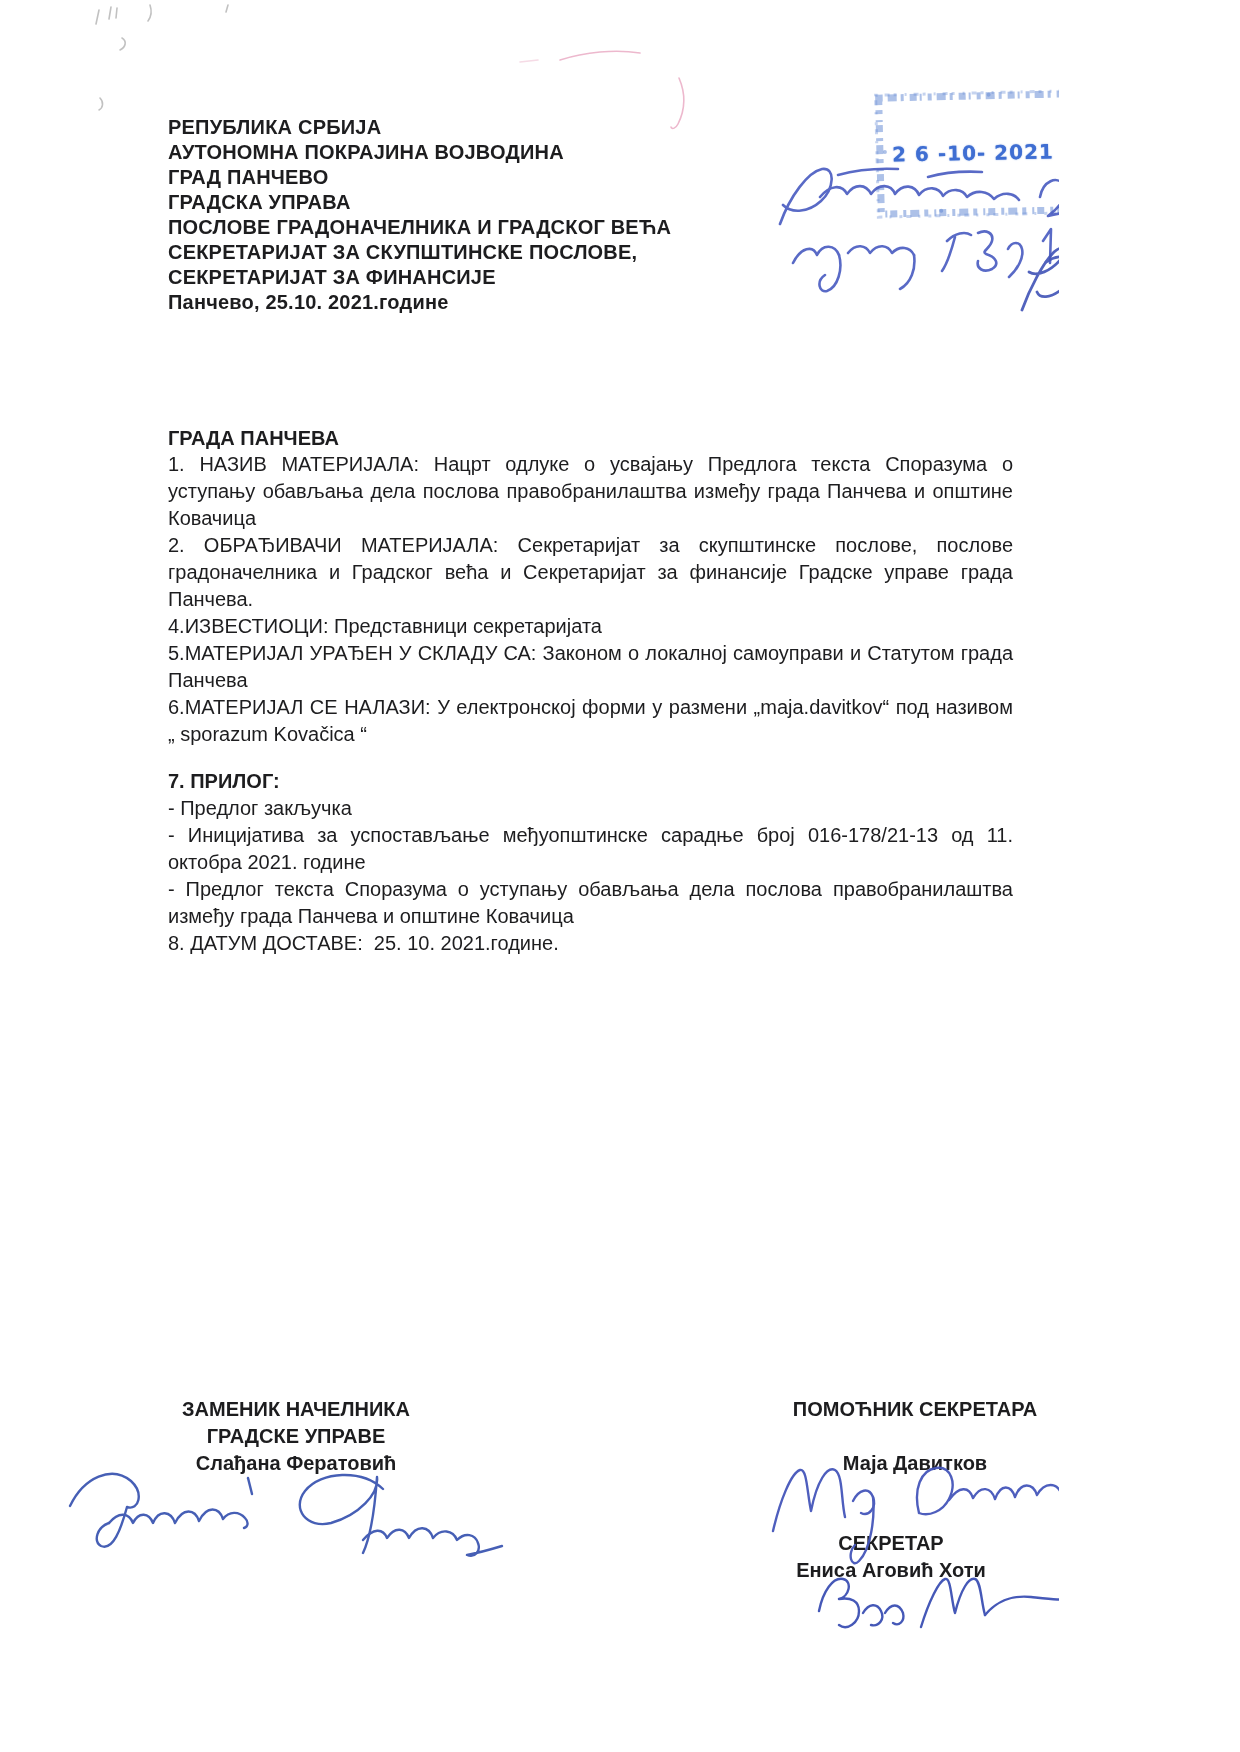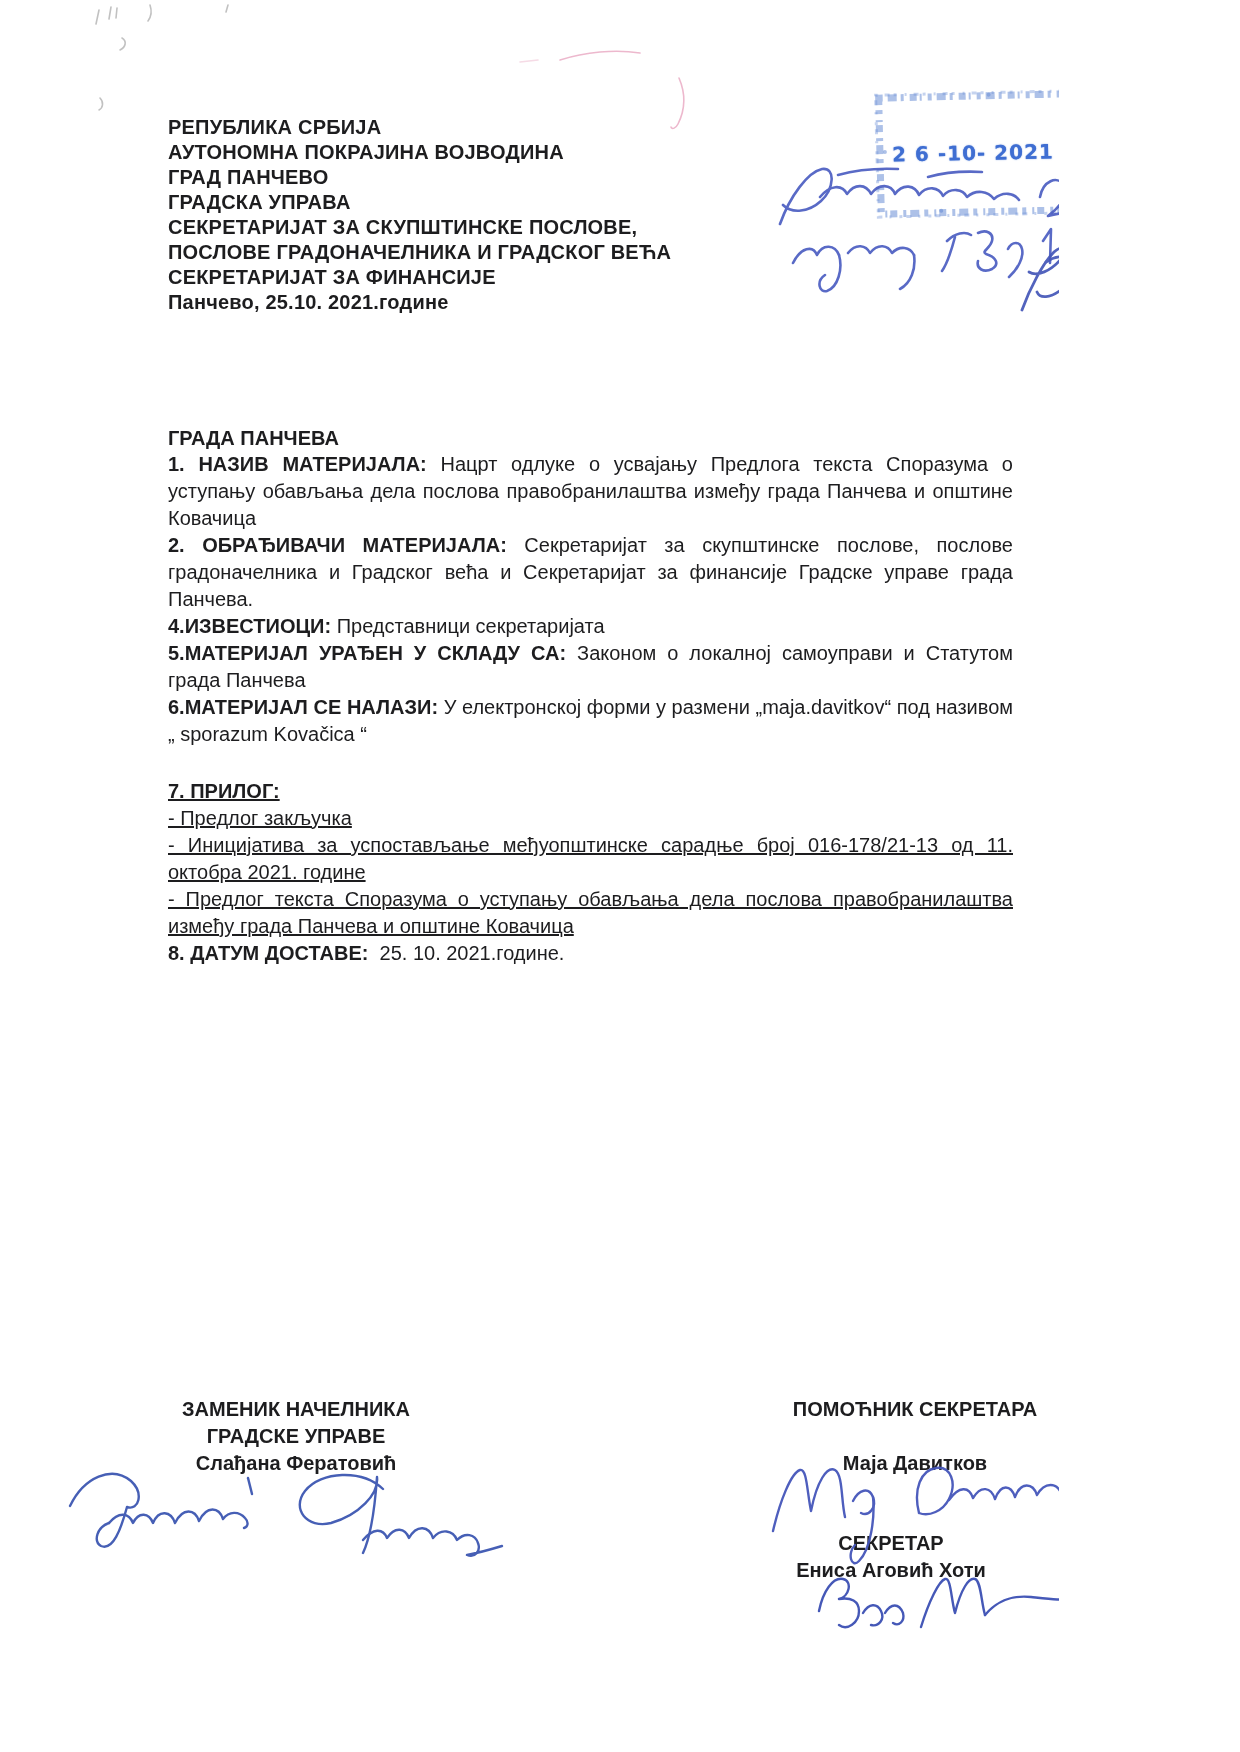--- a/index.html
+++ b/index.html
@@ -31,28 +31,28 @@
     z-index:4;
   }
   
   .bodytext {
     position:absolute; left:168px; top:425px; width:845px;
     font-size:20px; line-height:27px; text-align:justify;
     z-index:2;
   }
   .addressee { line-height:26px; font-weight:bold; text-align:left; }
   p.item { margin:0; }
-  .lbl { font-weight:bold; }
+  .lbl { font-weight:normal; }
   .m1 { margin-top:26px; }
   .m2 { margin-top:31px; }
   .m3 { margin-top:30px; }
   .m4 { margin-top:24px; }
   .m5 { margin-top:30px; }
   .m6 { margin-top:29px; }
-  .m7 { margin-top:30px;text-decoration:underline; }
+  .m7 { margin-top:20px; }
   .m8 { margin-top:49px; }
   .attach-head { font-weight:bold; }
   .bullet { text-align:justify; }
   
   .sig-block { position:absolute; text-align:center; font-size:20px; font-weight:bold; line-height:27px; z-index:2; }
   .sig-left { left:146px; top:1396px; width:300px; }
   .sig-right-title { left:765px; top:1396px; width:300px; }
   .sig-right-name  { left:765px; top:1450px; width:300px; }
   .sig-secretary   { left:741px; top:1530px; width:300px; }
   
@@ -64,22 +64,22 @@
 </head>
 <body>
 
 <div class="page">
 
   <div class="letterhead">
     <div>РЕПУБЛИКА СРБИЈА</div>
     <div>АУТОНОМНА ПОКРАЈИНА ВОЈВОДИНА</div>
     <div>ГРАД ПАНЧЕВО</div>
     <div>ГРАДСКА УПРАВА</div>
+    <div>ПОСЛОВЕ ГРАДОНАЧЕЛНИКА И ГРАДСКОГ ВЕЋА</div>
     <div>СЕКРЕТАРИЈАТ ЗА СКУПШТИНСКЕ ПОСЛОВЕ,</div>
-    <div>ПОСЛОВЕ ГРАДОНАЧЕЛНИКА И ГРАДСКОГ ВЕЋА</div>
     <div>СЕКРЕТАРИЈАТ ЗА ФИНАНСИЈЕ</div>
     <div class="place-date">Панчево, 25.10. 2021.године</div>
   </div>
 
   <div class="stamp-date">2 6 -10- 2021</div>
 
   <div class="bodytext">
     <div class="addressee">
       <div>ГРАДА ПАНЧЕВА</div>
     </div>

